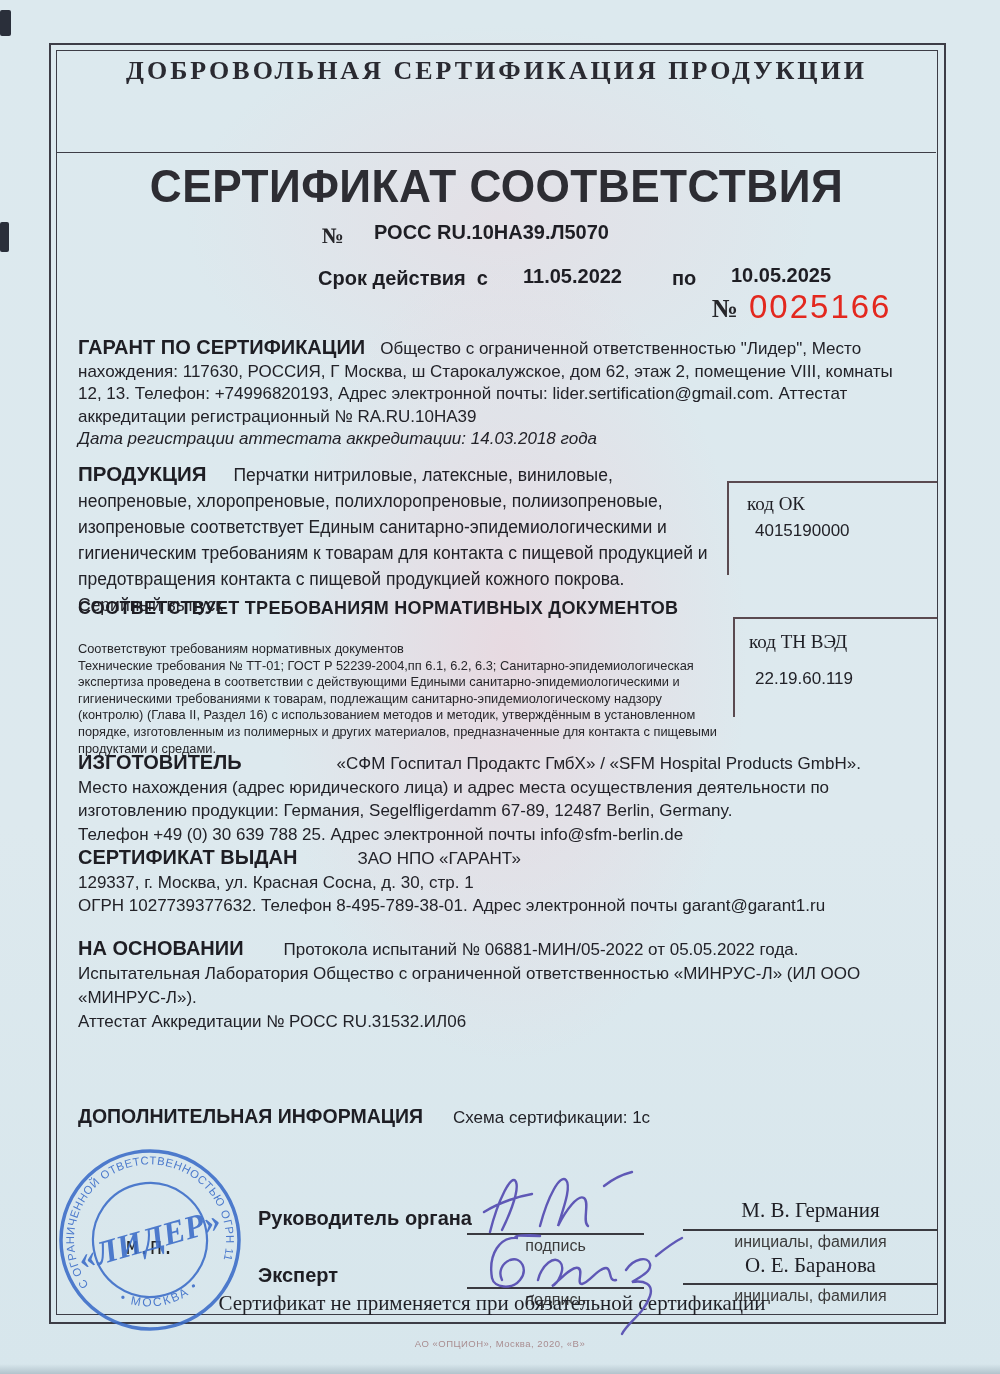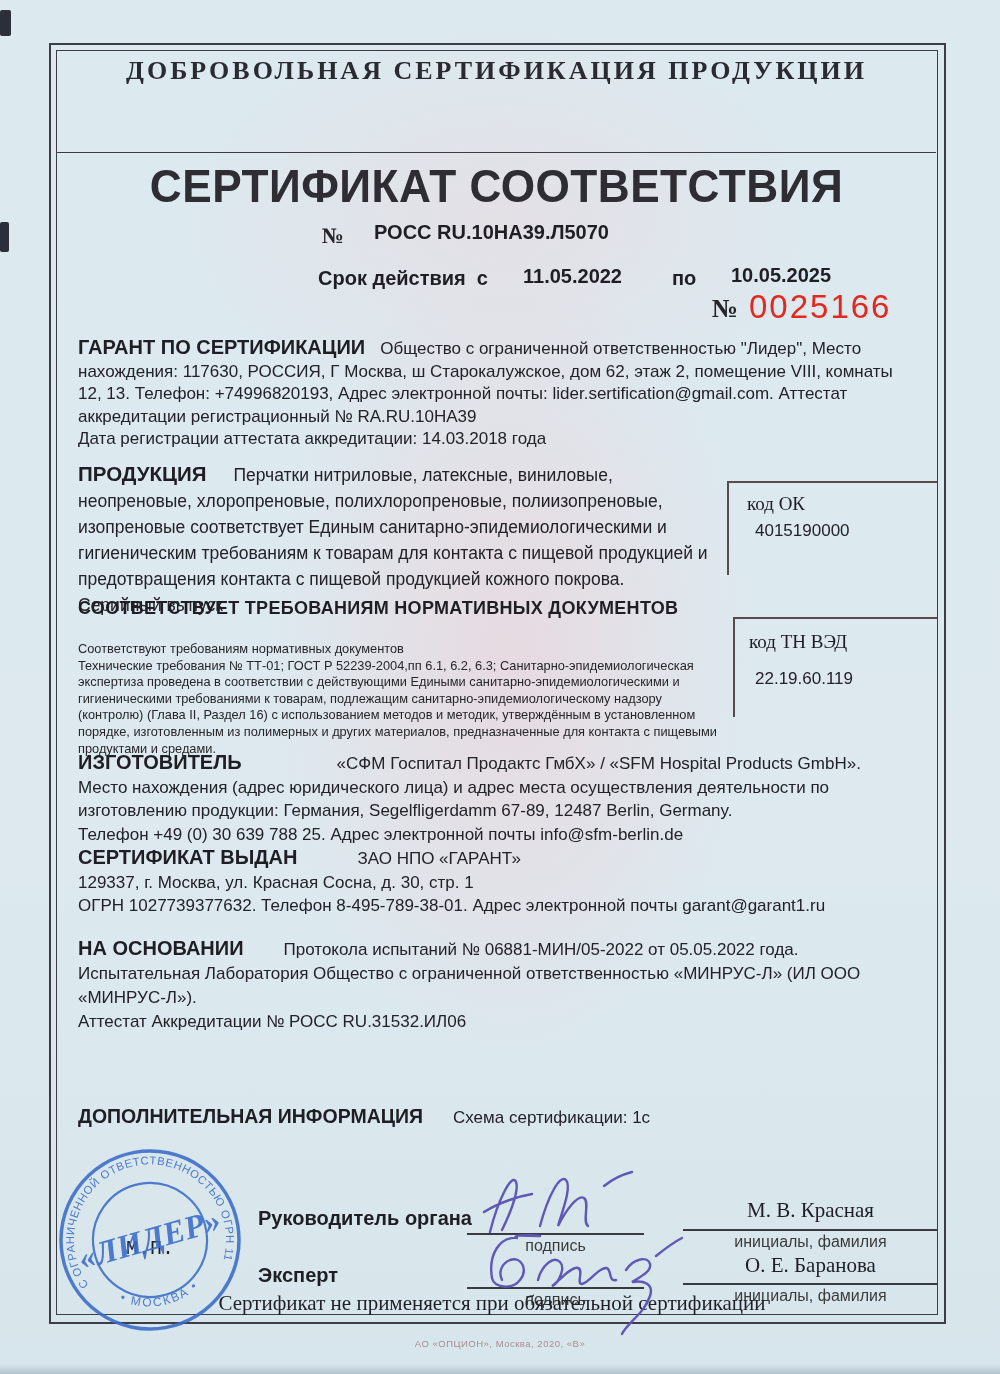--- a/index.html
+++ b/index.html
@@ -61,21 +61,21 @@
   <div class="abs blabel" style="left:318px;top:267px;white-space:pre;">Срок действия  с</div>
   <div class="abs blabel" style="left:523px;top:265px;">11.05.2022</div>
   <div class="abs blabel" style="left:672px;top:267px;">по</div>
   <div class="abs blabel" style="left:731px;top:264px;">10.05.2025</div>
 
   <div class="abs no-sym" style="left:712px;top:294px;font-size:26px;">№</div>
   <div class="abs red-no" style="left:749px;top:288px;">0025166</div>
 
   <div class="abs body-p" style="left:78px;top:336px;width:836px;">
     <span class="blabel gap15">ГАРАНТ ПО СЕРТИФИКАЦИИ</span><span>Общество с ограниченной ответственностью "Лидер", Место нахождения: 117630, РОССИЯ, Г Москва, ш Старокалужское, дом 62, этаж 2, помещение VIII, комнаты 12, 13. Телефон: +74996820193, Адрес электронной почты: lider.sertification@gmail.com. Аттестат аккредитации регистрационный № RA.RU.10НА39</span>
-    <span style="display:block;">Дата регистрации аттестата аккредитации: 14.03.2018 года</span>
+    <span style="display:block;font-style:italic;">Дата регистрации аттестата аккредитации: 14.03.2018 года</span>
   </div>
 
   <div class="abs body-p" style="left:78px;top:461px;width:648px;font-size:17.5px;line-height:26px;">
     <span class="blabel gap55" style="font-size:20.5px;">ПРОДУКЦИЯ</span><span>Перчатки нитриловые, латексные, виниловые, неопреновые, хлоропреновые, полихлоропреновые, полиизопреновые, изопреновые соответствует Единым санитарно-эпидемиологическими и гигиеническим требованиям к товарам для контакта с пищевой продукцией и предотвращения контакта с пищевой продукцией кожного покрова.</span>
     <span style="display:block;">Серийный выпуск</span>
   </div>
 
   <div class="abs codebox" style="left:727px;top:481px;width:208px;height:92px;">
     <div class="cb-label" style="margin:10px 0 0 18px;">код ОК</div>
     <div class="cb-value" style="margin:6px 0 0 26px;">4015190000</div>
@@ -136,21 +136,21 @@
   <div class="abs blabel" style="left:258px;top:1207px;">Руководитель органа</div>
   <svg class="abs" style="left:462px;top:1160px;" width="200" height="78" viewBox="0 0 200 78">
     <g fill="none" stroke="#5f58b6" stroke-width="2.4" stroke-linecap="round">
       <path d="M28,72 C36,40 50,12 54,22 C58,32 44,62 40,70 M22,52 C38,42 58,36 70,34"></path>
       <path d="M78,66 C86,36 98,14 104,20 C110,27 100,52 96,66 C104,50 116,34 122,38 C128,42 120,62 126,66"></path>
       <path d="M142,26 C152,18 162,14 170,12"></path>
     </g>
   </svg>
   <div class="abs sig-line" style="left:467px;top:1233px;width:177px;"></div>
   <div class="abs sig-caption" style="left:467px;top:1237px;width:177px;">подпись</div>
-  <div class="abs sig-name" style="left:683px;top:1198px;width:255px;">М. В. Красная</div>
+  <div class="abs sig-name" style="left:683px;top:1198px;width:255px;">М. В. Германия</div>
   <div class="abs sig-line" style="left:683px;top:1229px;width:255px;"></div>
   <div class="abs sig-caption" style="left:683px;top:1233px;width:255px;">инициалы, фамилия</div>
 
   <div class="abs blabel" style="left:258px;top:1264px;">Эксперт</div>
   <svg class="abs" style="left:478px;top:1226px;z-index:3;" width="230" height="115" viewBox="0 0 230 115">
     <g fill="none" stroke="#5f58b6" stroke-width="2.4" stroke-linecap="round">
       <path d="M14,52 C10,28 22,10 40,12 C30,10 52,8 62,10 M14,52 C16,62 34,64 42,54 C50,44 44,30 32,34 C24,37 20,46 24,54"></path>
       <path d="M60,54 C64,38 76,30 82,36 C88,42 80,58 74,60 C84,52 94,40 100,42 C106,44 98,58 104,58 C112,56 120,42 128,42 C134,42 130,56 138,54"></path>
       <path d="M148,44 C156,32 170,30 172,38 C174,46 160,52 154,56 C166,54 176,58 172,70 C166,88 150,96 144,108 M178,30 C188,22 196,16 204,12"></path>
     </g>

